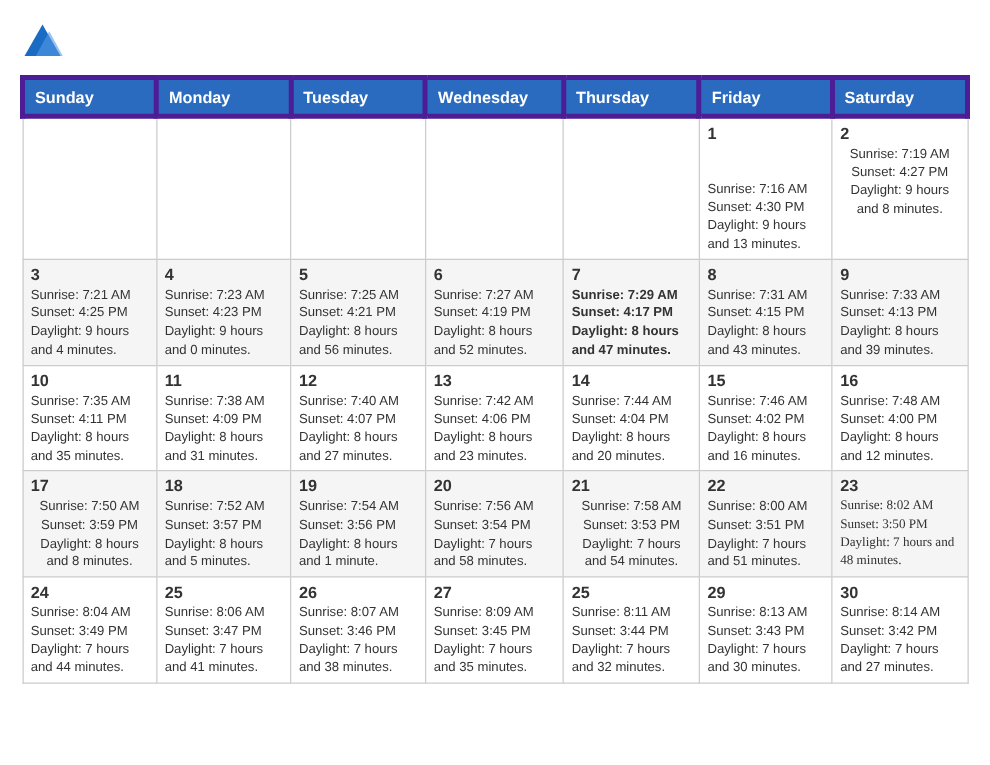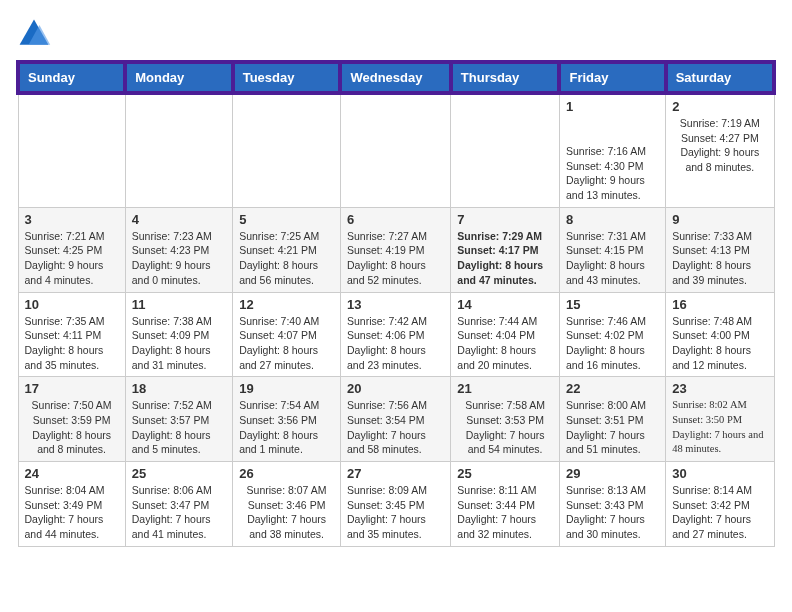--- a/index.html
+++ b/index.html
@@ -281,21 +281,21 @@
 Daylight: 7 hours and 44 minutes.</div>
         </td>
         <td>
           <span class="day-number">25</span>
           <div class="day-info" style="white-space: pre-line;">Sunrise: 8:06 AM
 Sunset: 3:47 PM
 Daylight: 7 hours and 41 minutes.</div>
         </td>
         <td>
           <span class="day-number">26</span>
-          <div class="day-info" style="white-space: pre-line; text-align: center;">Sunrise: 8:07 AM
+          <div class="day-info" style="white-space: pre-line;">Sunrise: 8:07 AM
 Sunset: 3:46 PM
 Daylight: 7 hours and 38 minutes.</div>
         </td>
         <td>
           <span class="day-number">27</span>
           <div class="day-info" style="white-space: pre-line;">Sunrise: 8:09 AM
 Sunset: 3:45 PM
 Daylight: 7 hours and 35 minutes.</div>
         </td>
         <td>

